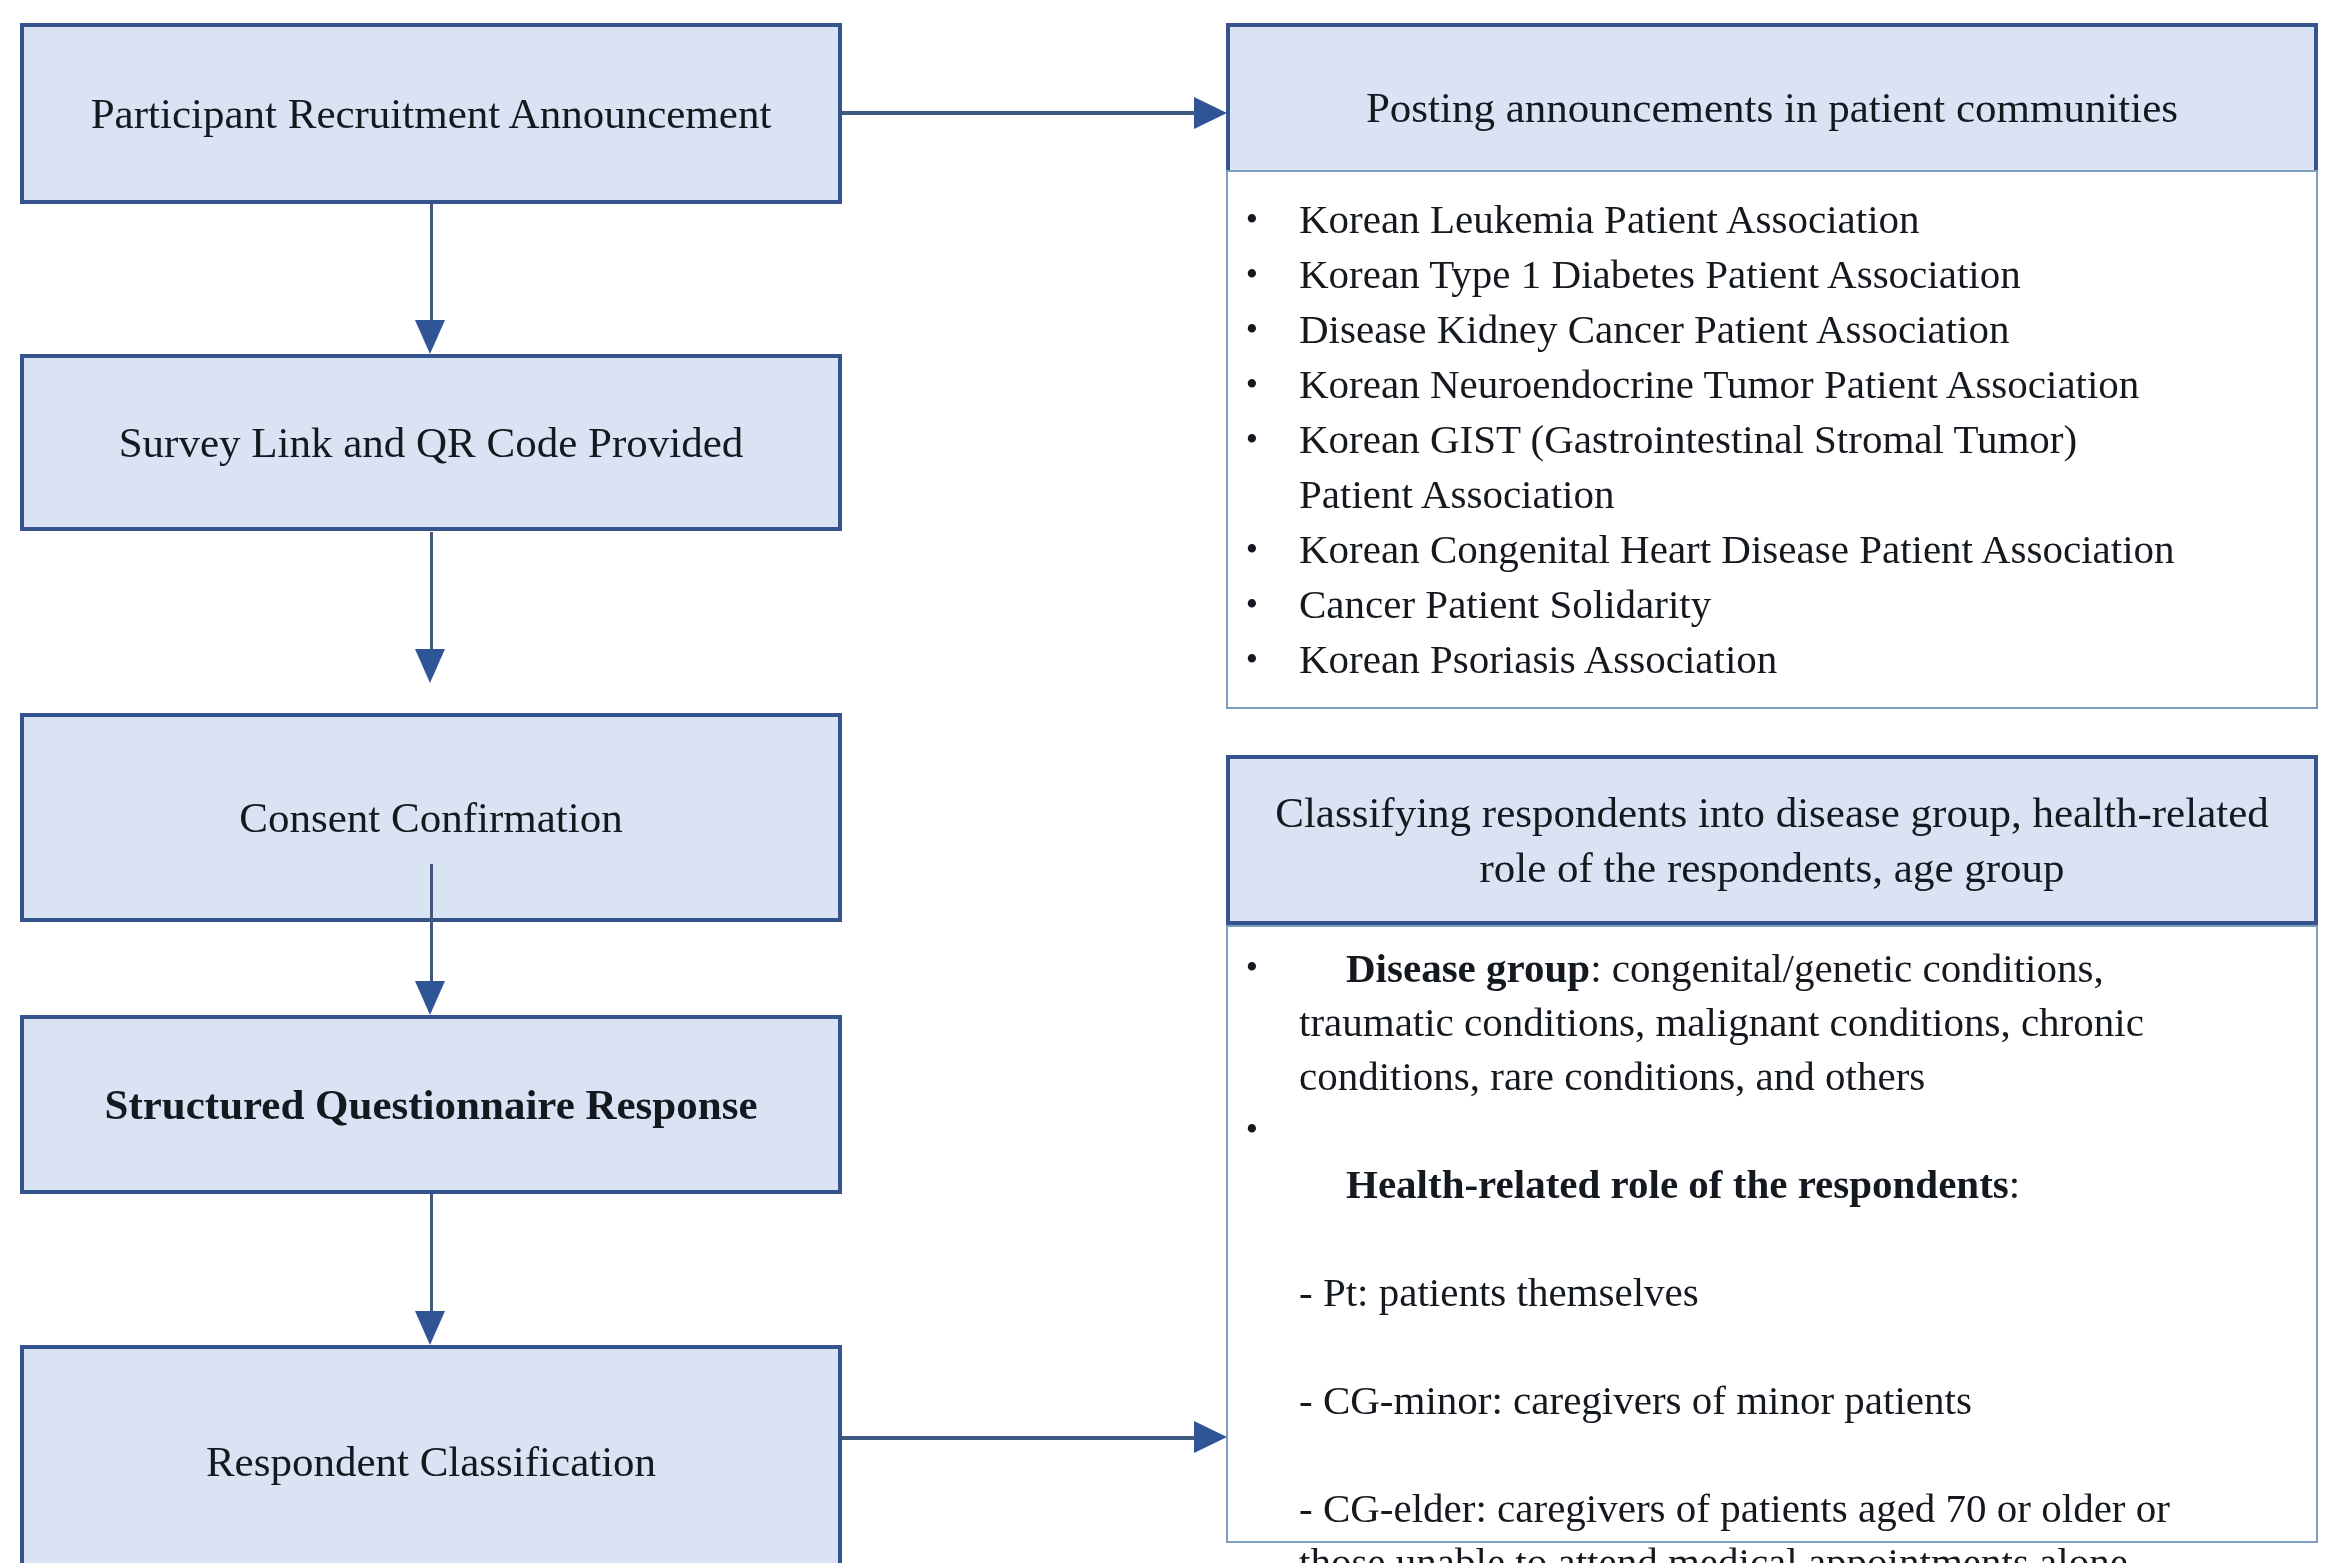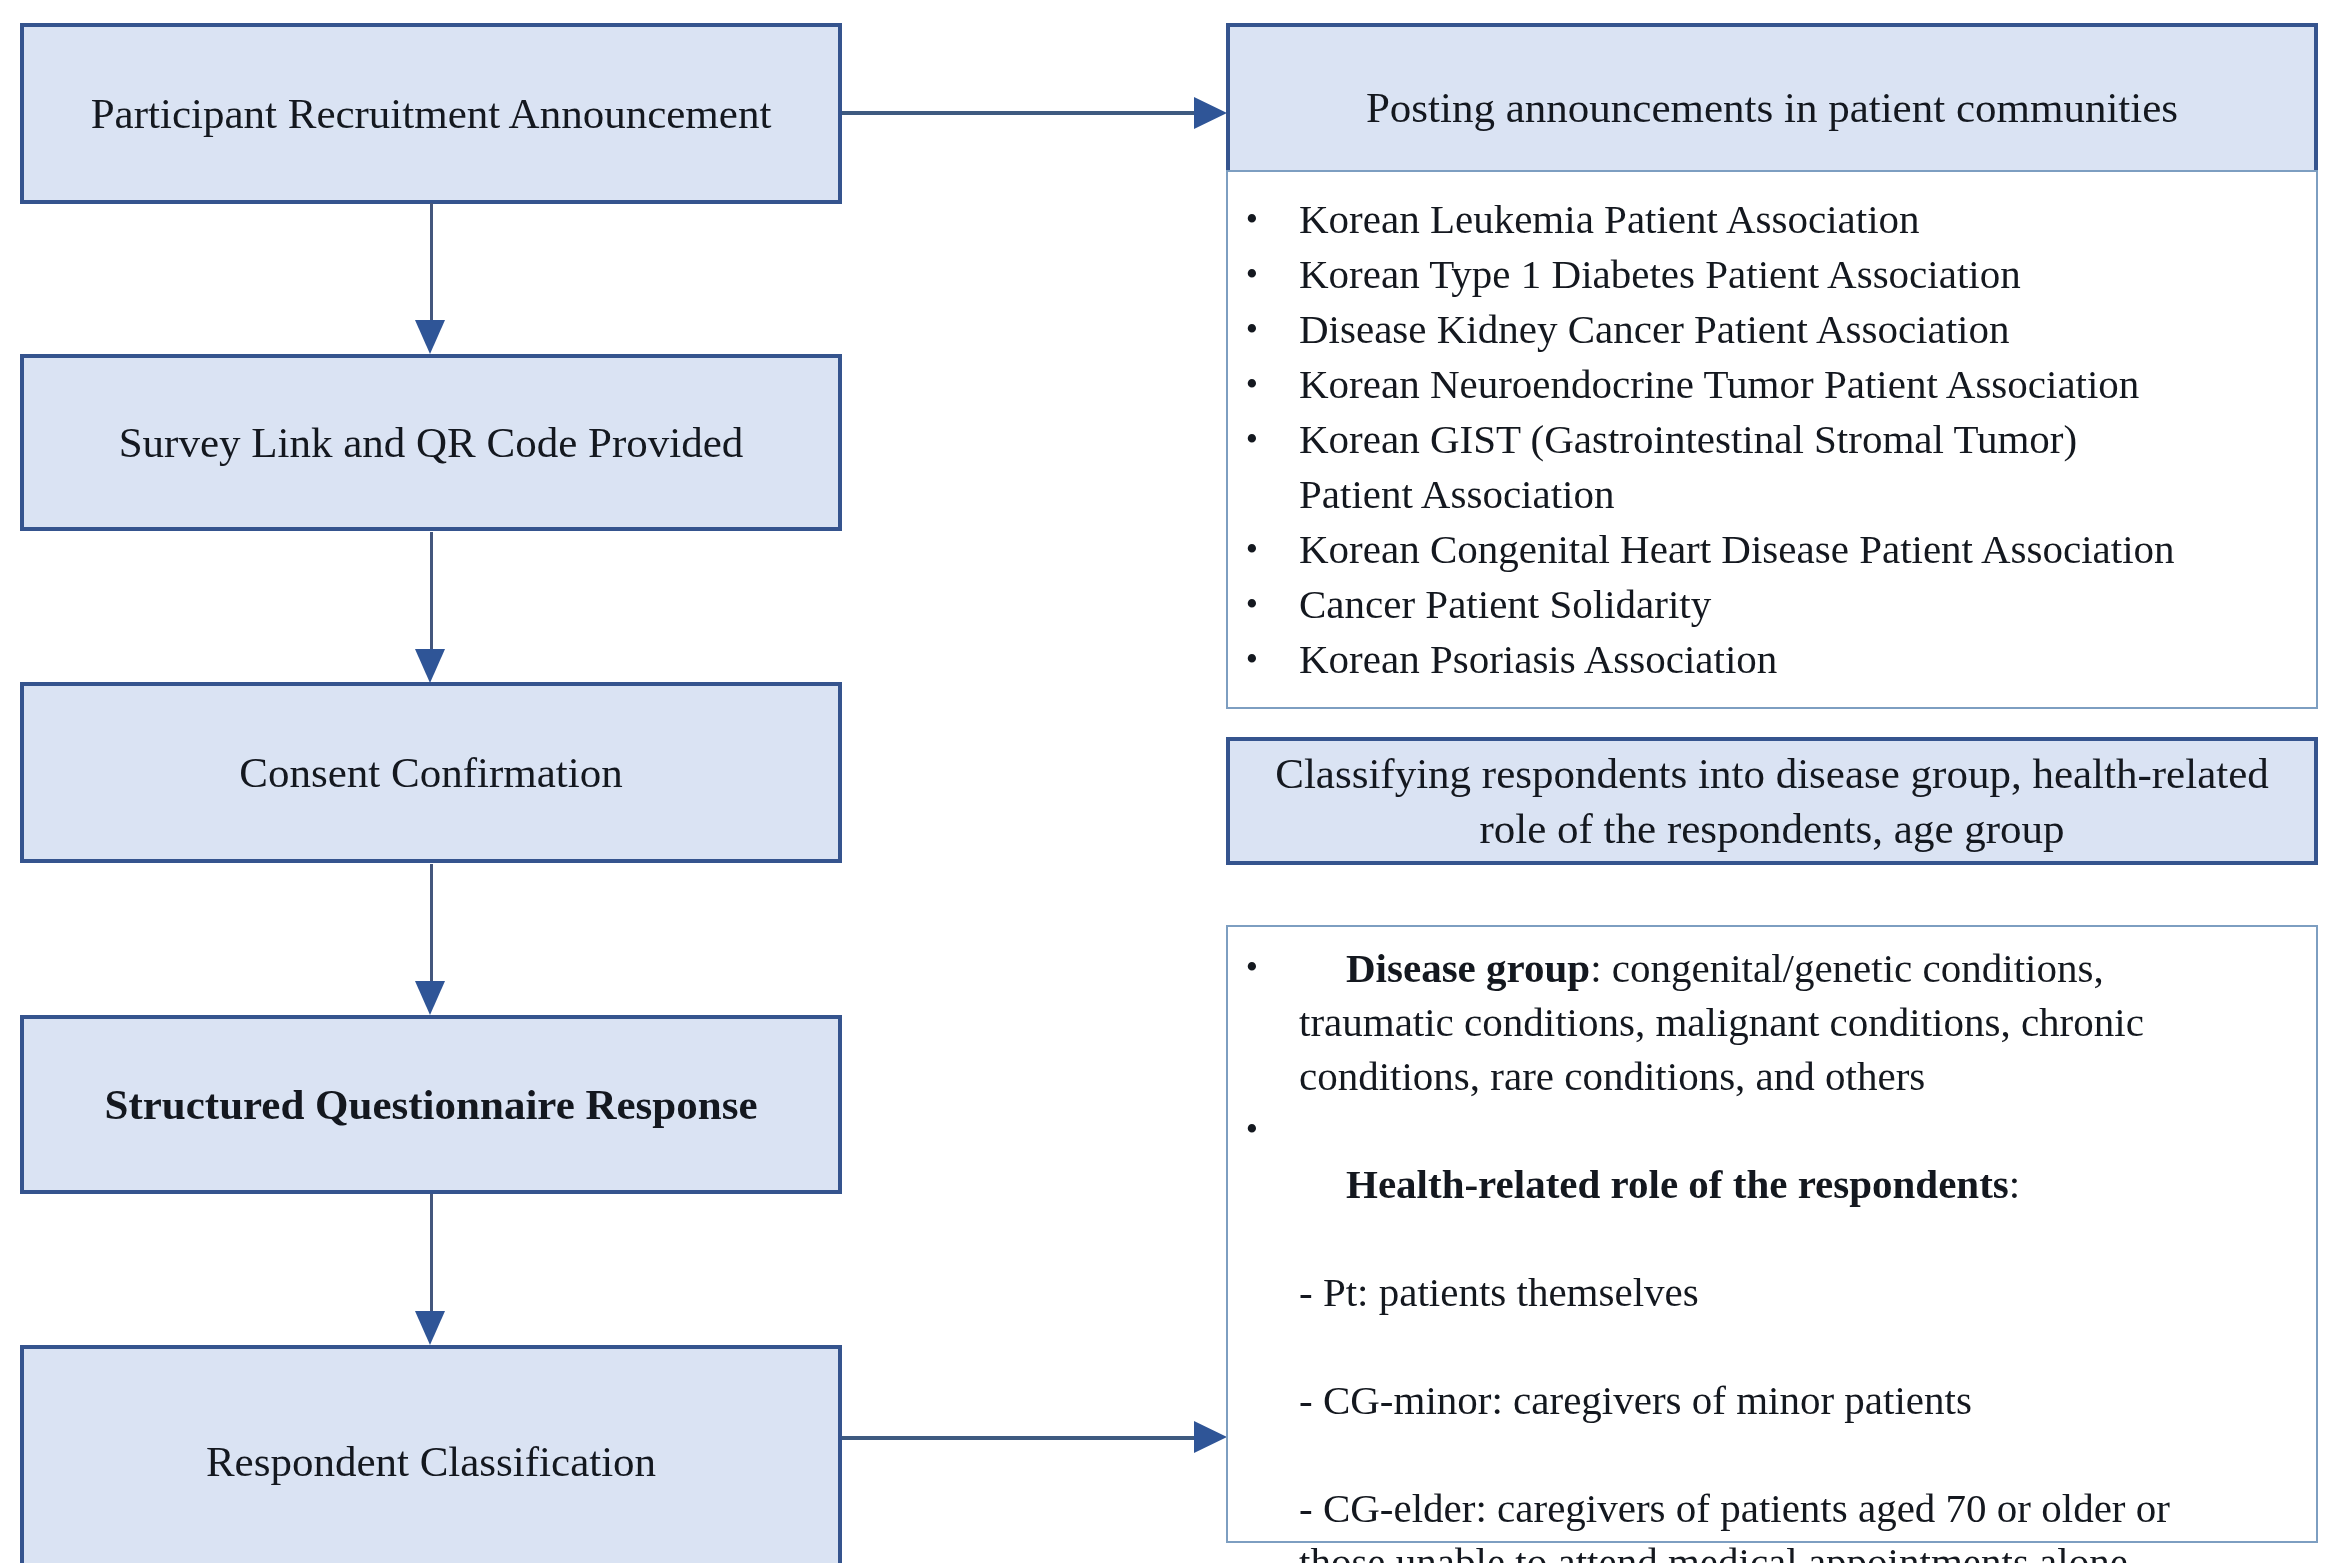--- a/index.html
+++ b/index.html
@@ -10,41 +10,41 @@
   }
   
   .flow-box{
     position:absolute;left:20px;width:822px;box-sizing:border-box;
     background:#dae3f3;border:4.3px solid #35548e;
     display:flex;align-items:center;justify-content:center;
     font-size:43px;text-align:center;line-height:1.2;
   }
   #fbox0{top:23px;height:181px;}
   #fbox1{top:354px;height:177px;}
-  #fbox2{top:682px;height:181px;}
+  #fbox2{top:713px;height:209px;}
   #fbox3{top:1015px;height:179px;font-weight:bold;}
   #fbox4{top:1345px;height:234px;}
   
   .vline{position:absolute;left:430px;width:2.8px;background:#44577d;}
   .varrow{position:absolute;left:415px;width:0;height:0;
     border-left:15.6px solid transparent;border-right:15.6px solid transparent;
     border-top:34px solid #2f5597;}
   .hline{position:absolute;height:3.5px;background:#3e5a80;}
   .harrow{position:absolute;width:0;height:0;
     border-top:16.3px solid transparent;border-bottom:16.3px solid transparent;
     border-left:33px solid #2f5597;}
   
   .panel-header{
     position:absolute;left:1226px;width:1092px;box-sizing:border-box;
     background:#dae3f3;border:4.3px solid #35548e;
     display:flex;align-items:center;justify-content:center;
     font-size:43px;text-align:center;line-height:55px;white-space:pre-line;
   }
   #panelA-header{top:23px;height:168px;}
-  #panelB-header{top:737px;height:128px;}
+  #panelB-header{top:755px;height:170px;}
   .panel-body{
     position:absolute;left:1226px;width:1092px;box-sizing:border-box;
     background:#ffffff;border:2.1px solid #7d9ec1;
   }
   #panelA-body{top:170px;height:539px;padding-top:20px;}
   #panelB-body{top:925px;height:618px;padding-top:14px;}
   .bli{display:flex;font-size:41px;line-height:55px;}
   #panelB-body .bli{line-height:54px;}
   .bullet{flex:none;width:71px;padding-left:17.7px;box-sizing:border-box;font-size:35px;}
   .bcontent{flex:1;padding-right:2.8px;white-space:pre-line;}

